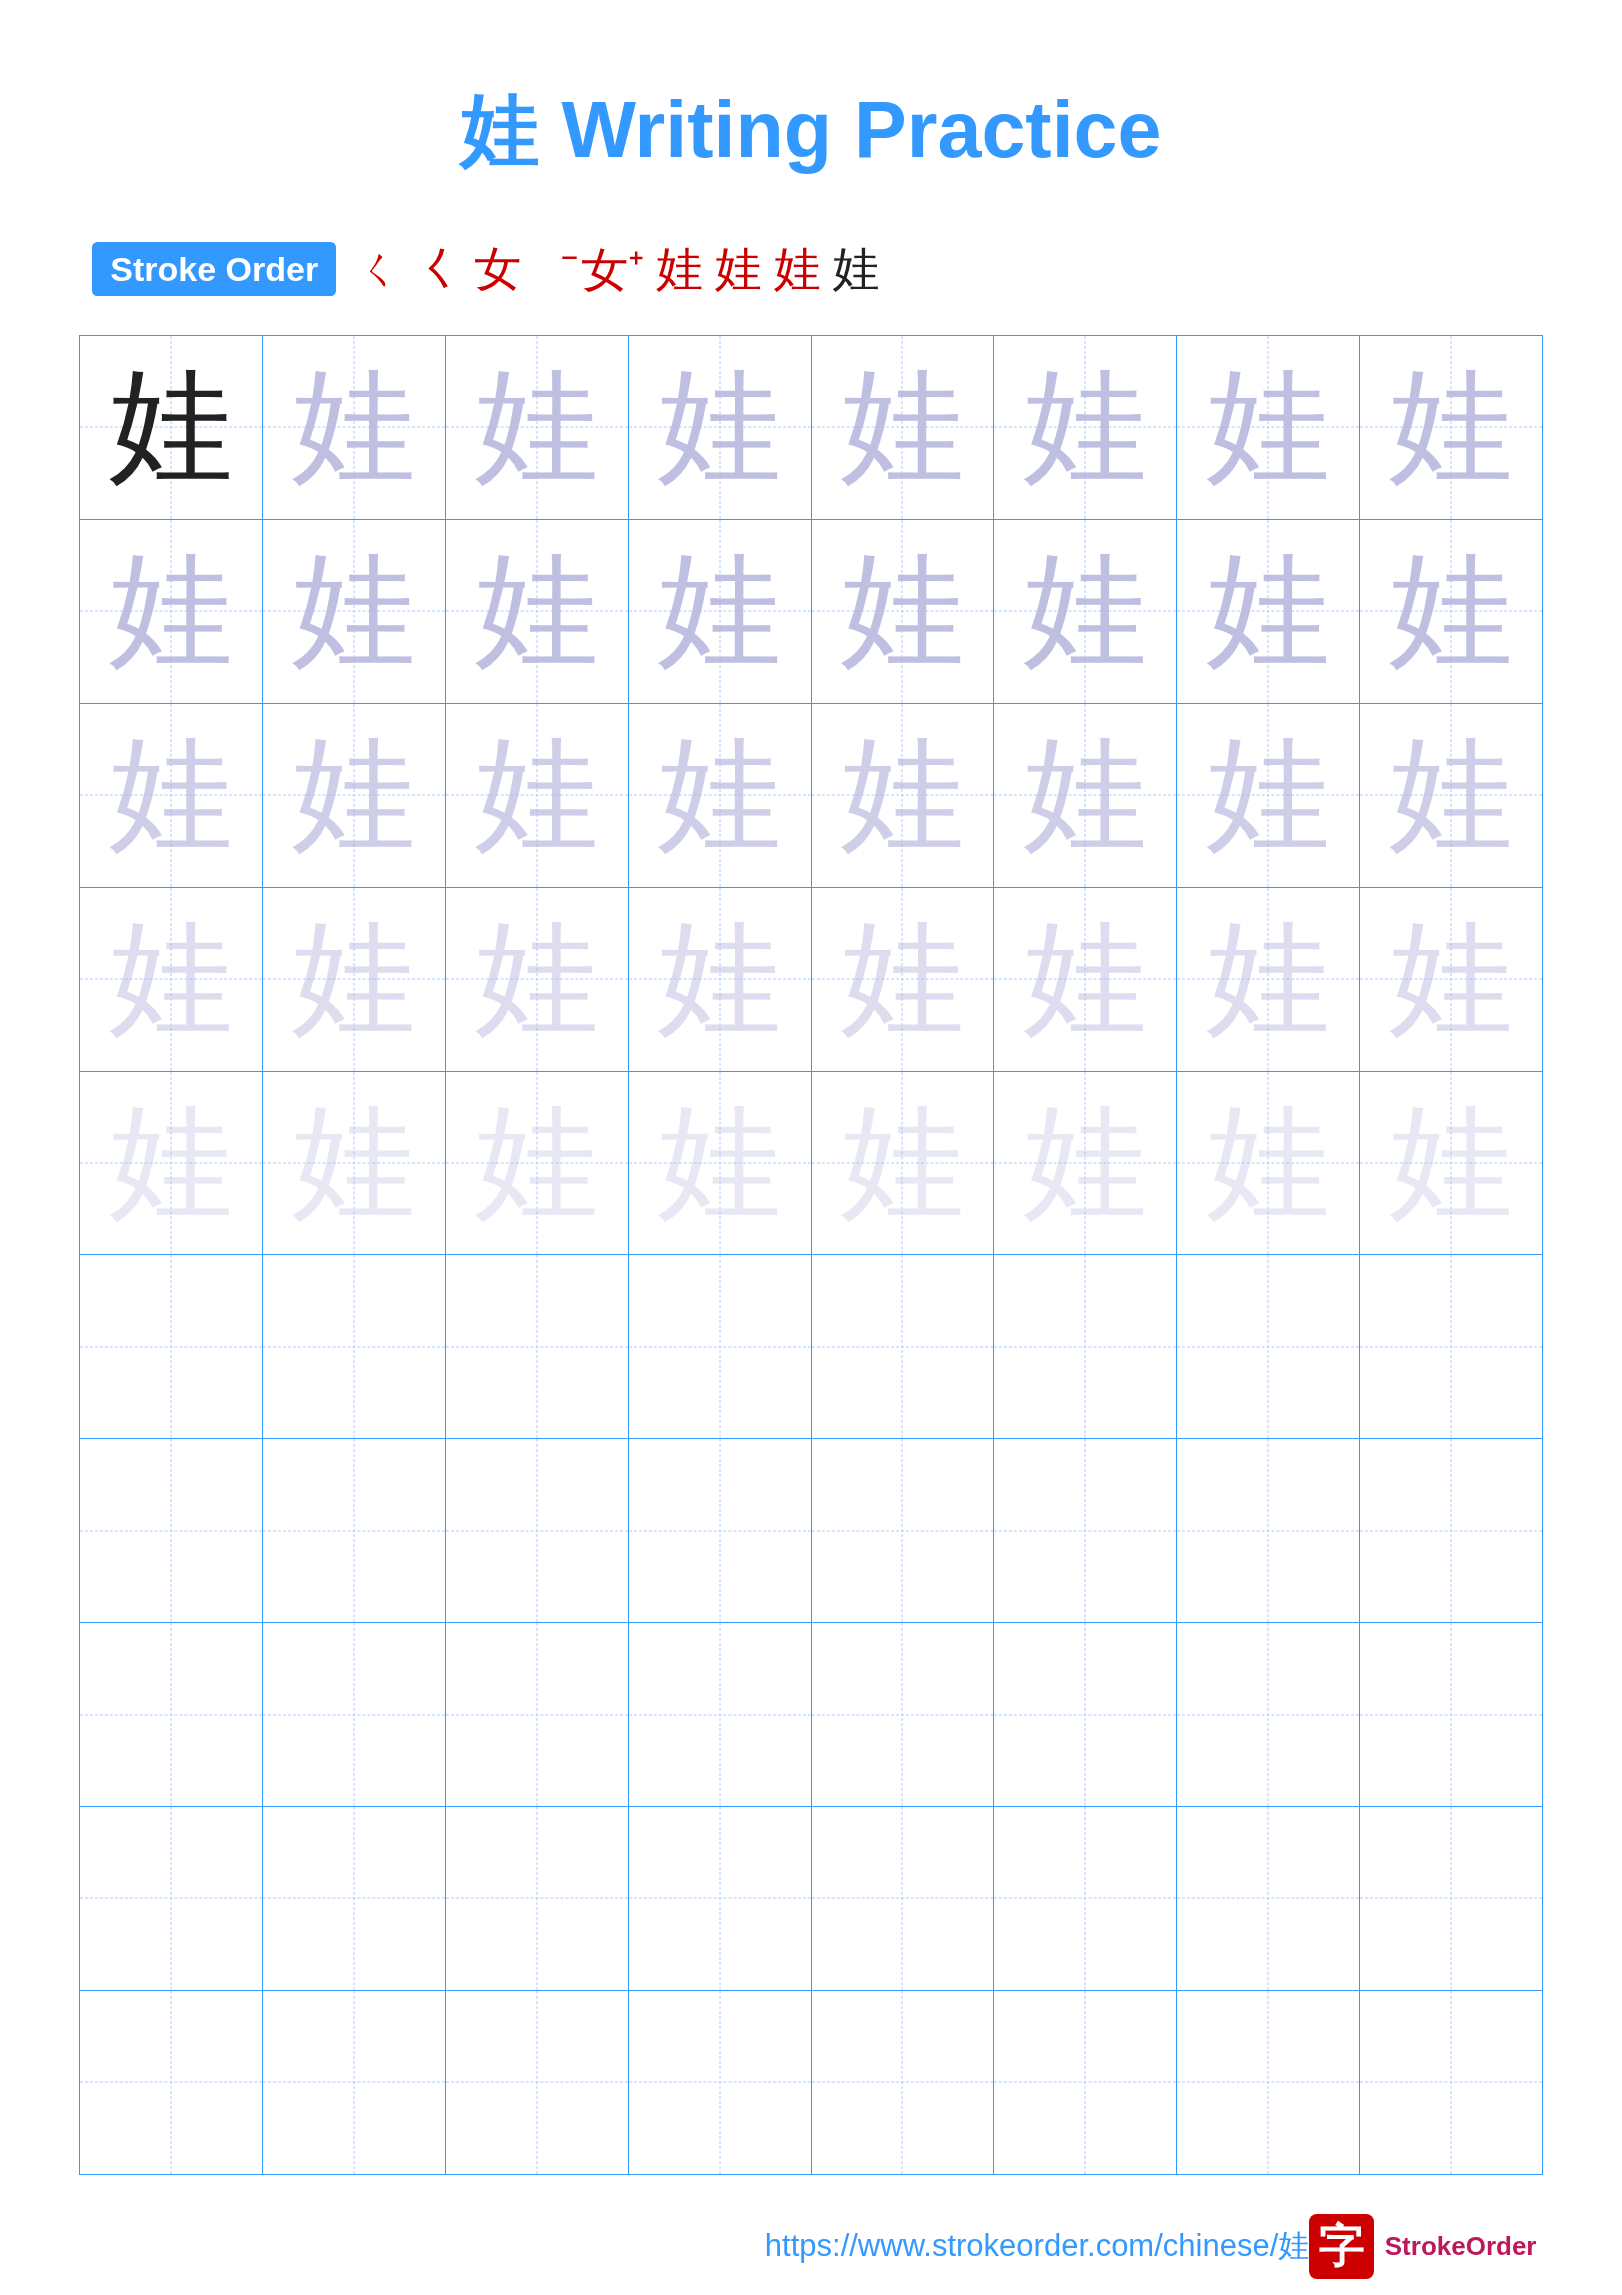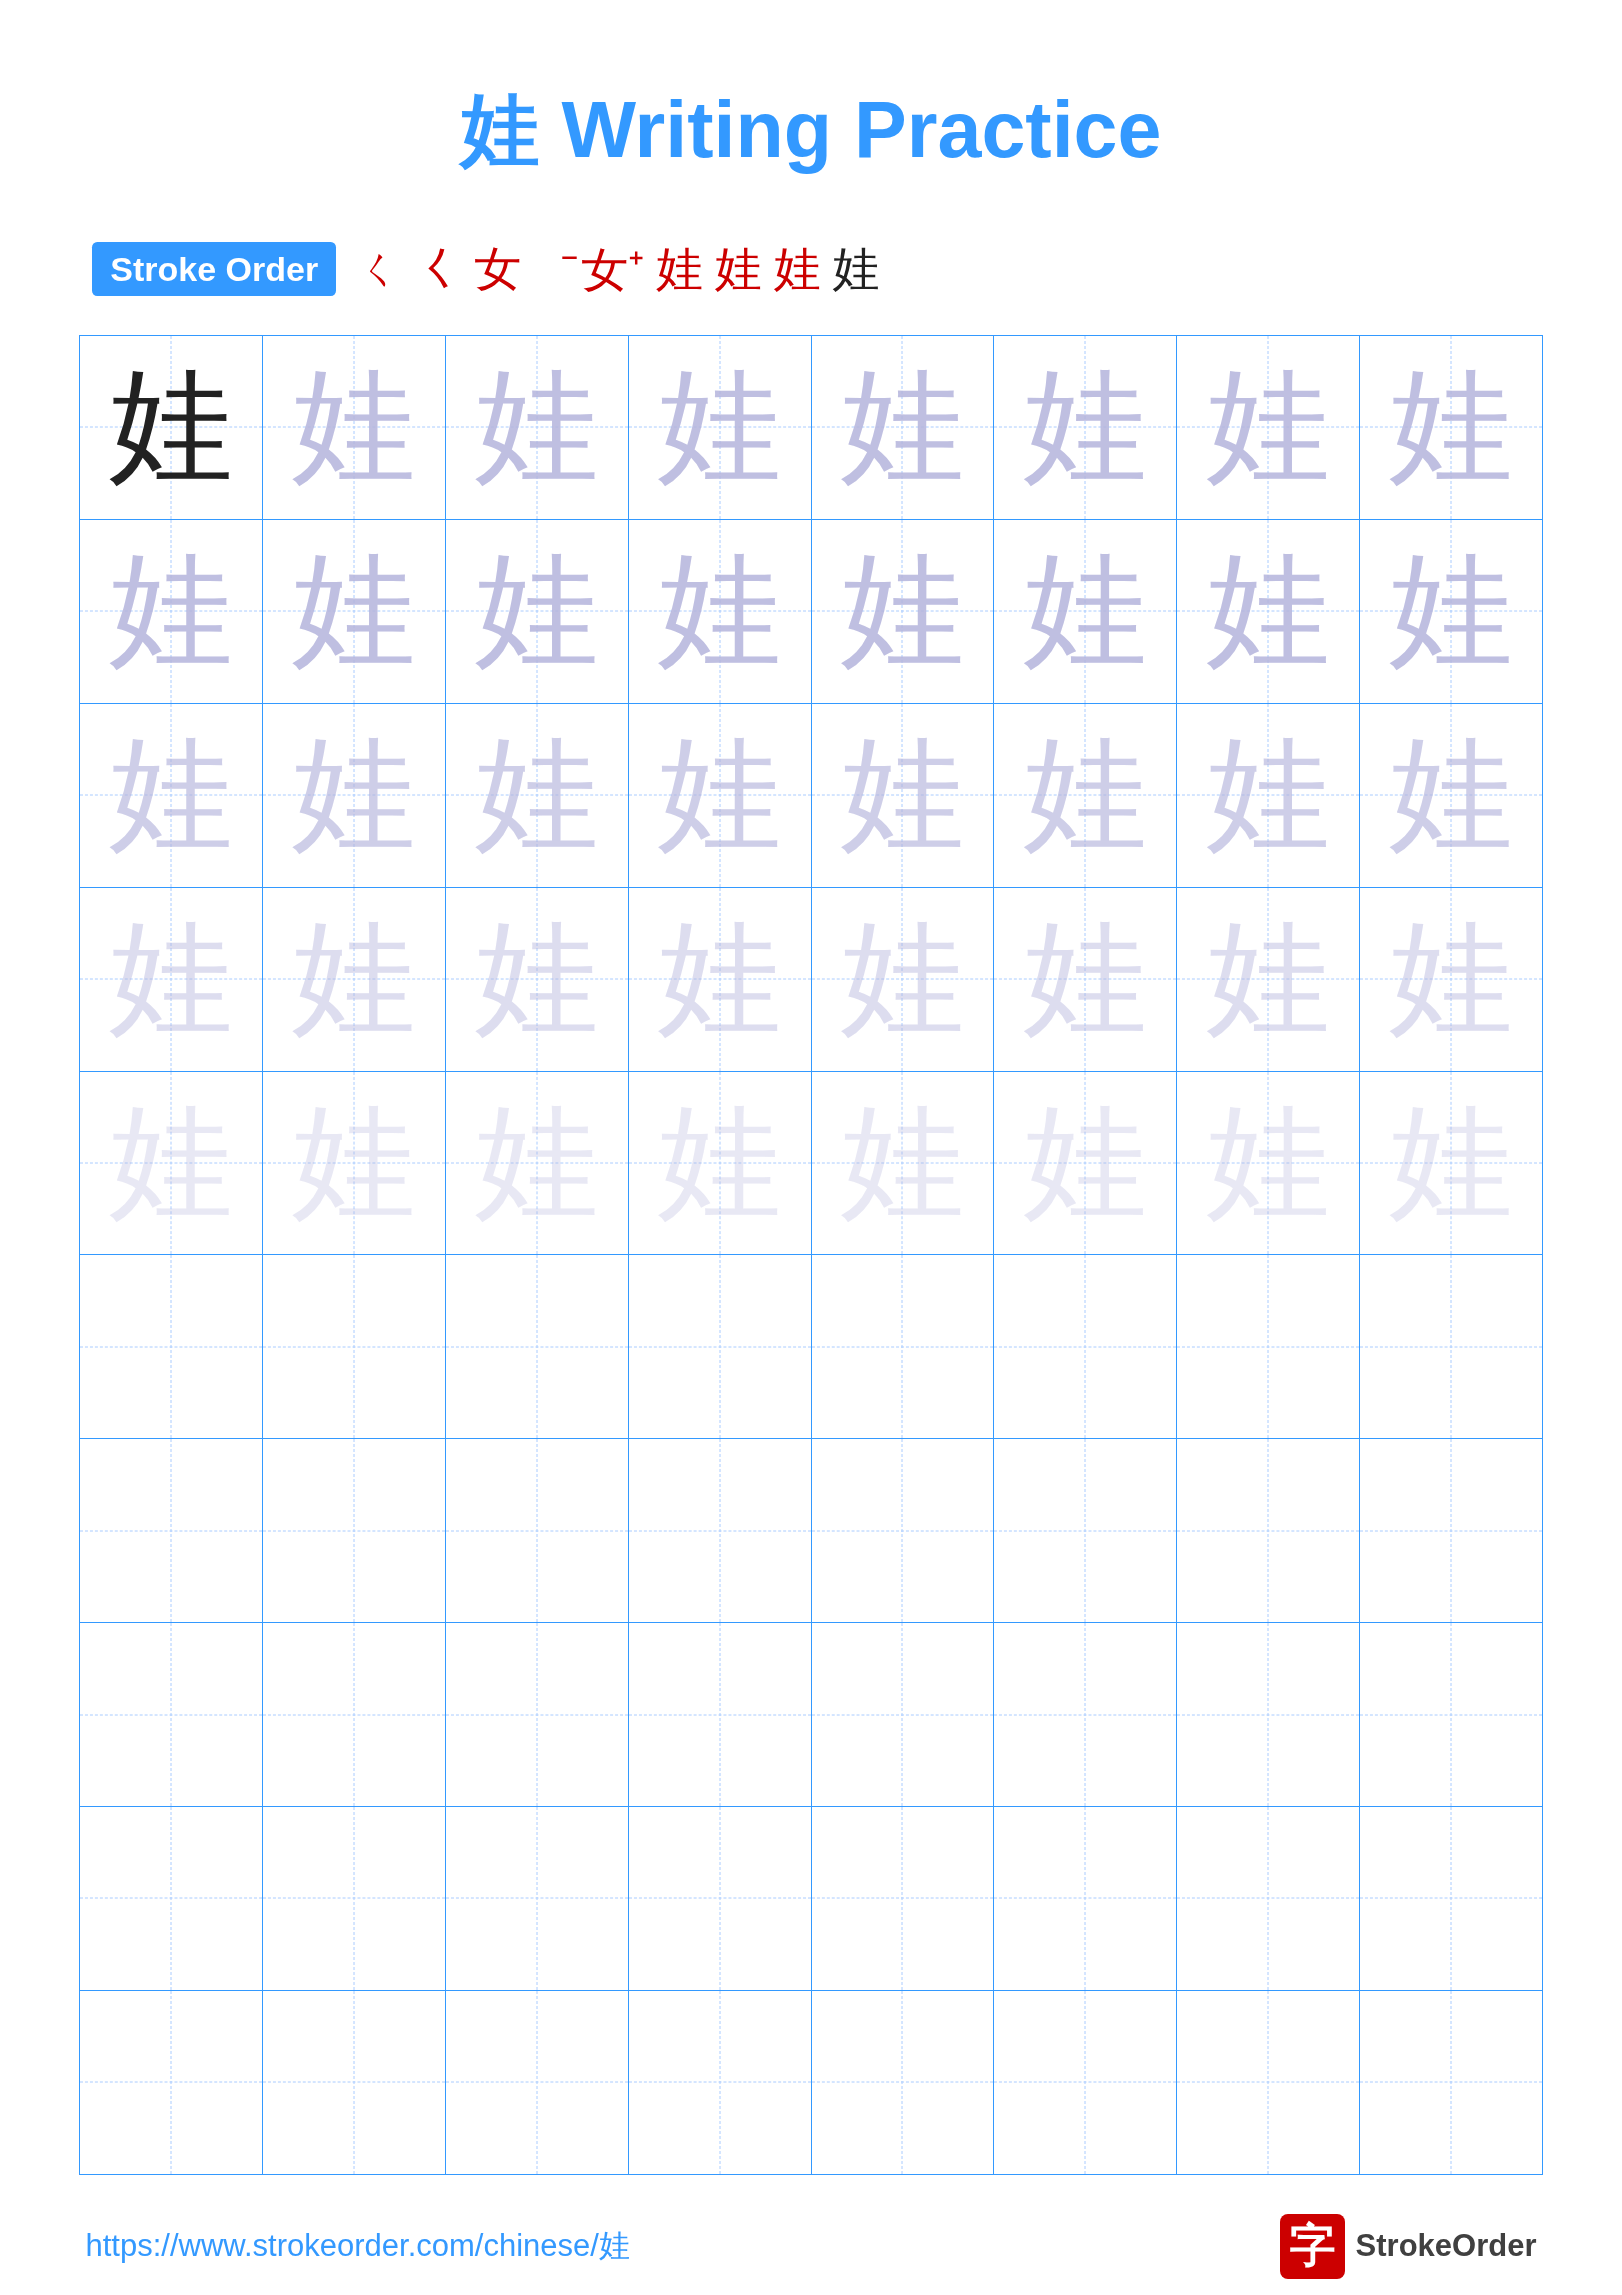--- a/index.html
+++ b/index.html
@@ -150,21 +150,21 @@
 
     .cell-char.light4 {
       color: rgba(180, 180, 220, 0.30);
     }
 
     
     .footer {
       width: 100%;
       display: flex;
       align-items: center;
-      justify-content: space-between;
+      justify-content: flex-end;
       margin-top: 39px;
       padding: 0 6.5px;
     }
 
     .footer-url {
       font-size: 31px;
       color: #3399ff;
     }
 
     .footer-logo {
@@ -181,23 +181,23 @@
       display: flex;
       align-items: center;
       justify-content: center;
       color: #fff;
       font-size: 46px;
       font-family: 'SimSun', serif;
       font-weight: bold;
     }
 
     .footer-logo-text {
-      font-size: 31px;
+      font-size: 26px;
       font-weight: bold;
-      color: #404040;
+      color: #be185d;
     }
   </style>
 </head>
 <body>
 
 <div class="page">
 
   <h1 class="title">娃 Writing Practice</h1>
 
   <div class="stroke-order-row">

